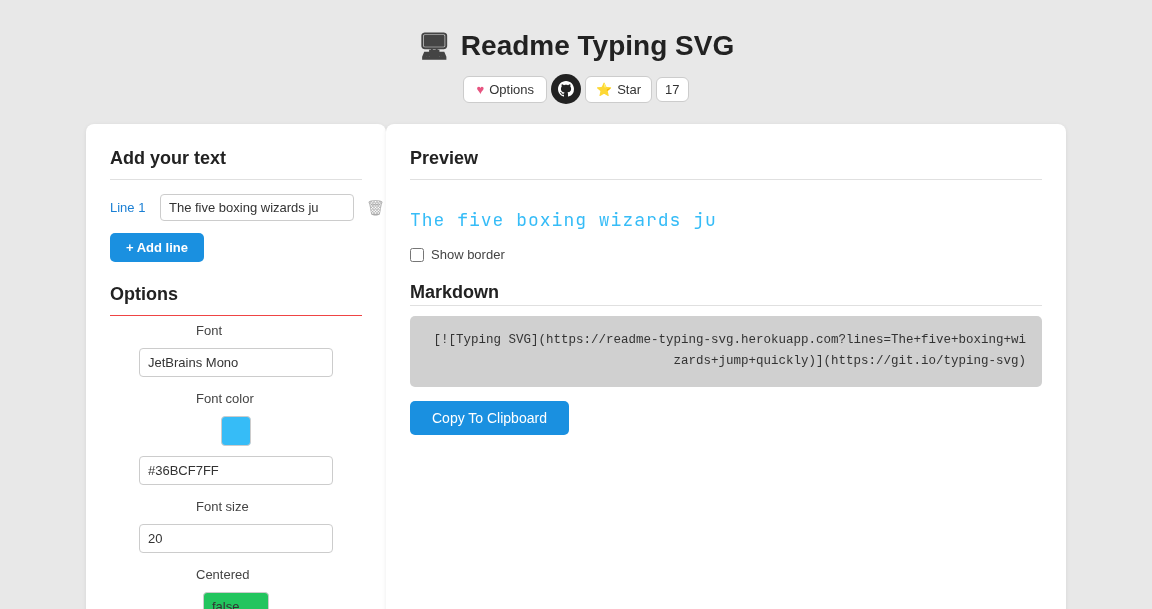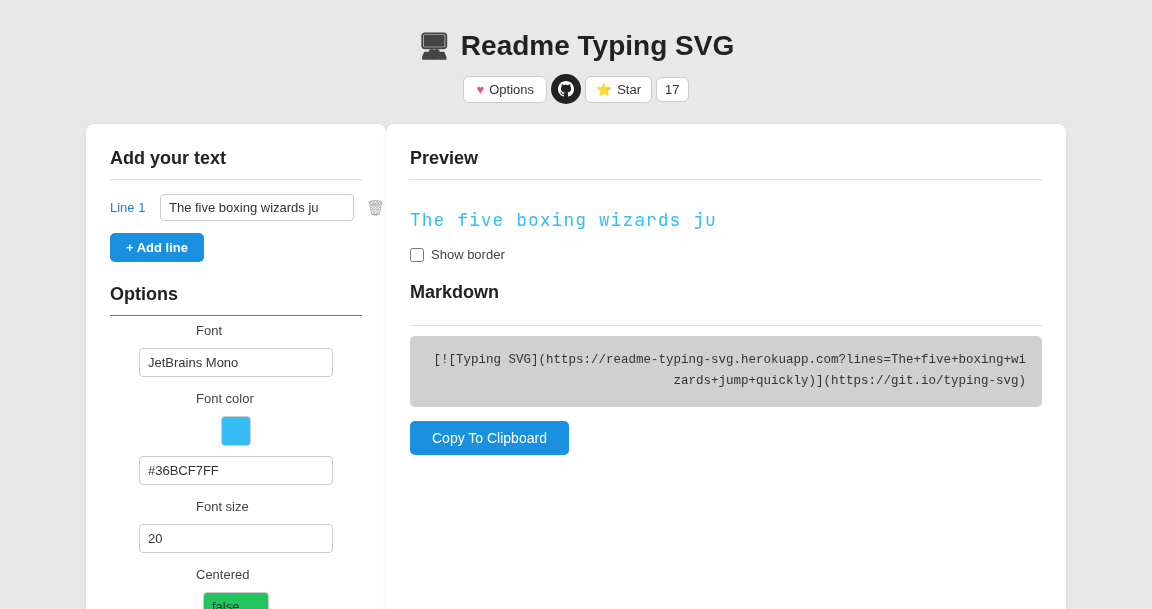--- a/index.html
+++ b/index.html
@@ -275,21 +275,21 @@
     }
     .show-border-label {
       font-size: 13px;
       color: #444;
     }
     .markdown-title {
       font-size: 18px;
       font-weight: 600;
       color: #222;
       margin-bottom: 10px;
-      padding-bottom: 22px;
+      padding-bottom: 2px;
       border-bottom: 1px solid #e0e0e0;
     }
     .markdown-code {
       background: #d0d0d0;
       border-radius: 5px;
       padding: 14px 16px;
       font-family: 'Courier New', monospace;
       font-size: 12.5px;
       color: #333;
       line-height: 1.7;

